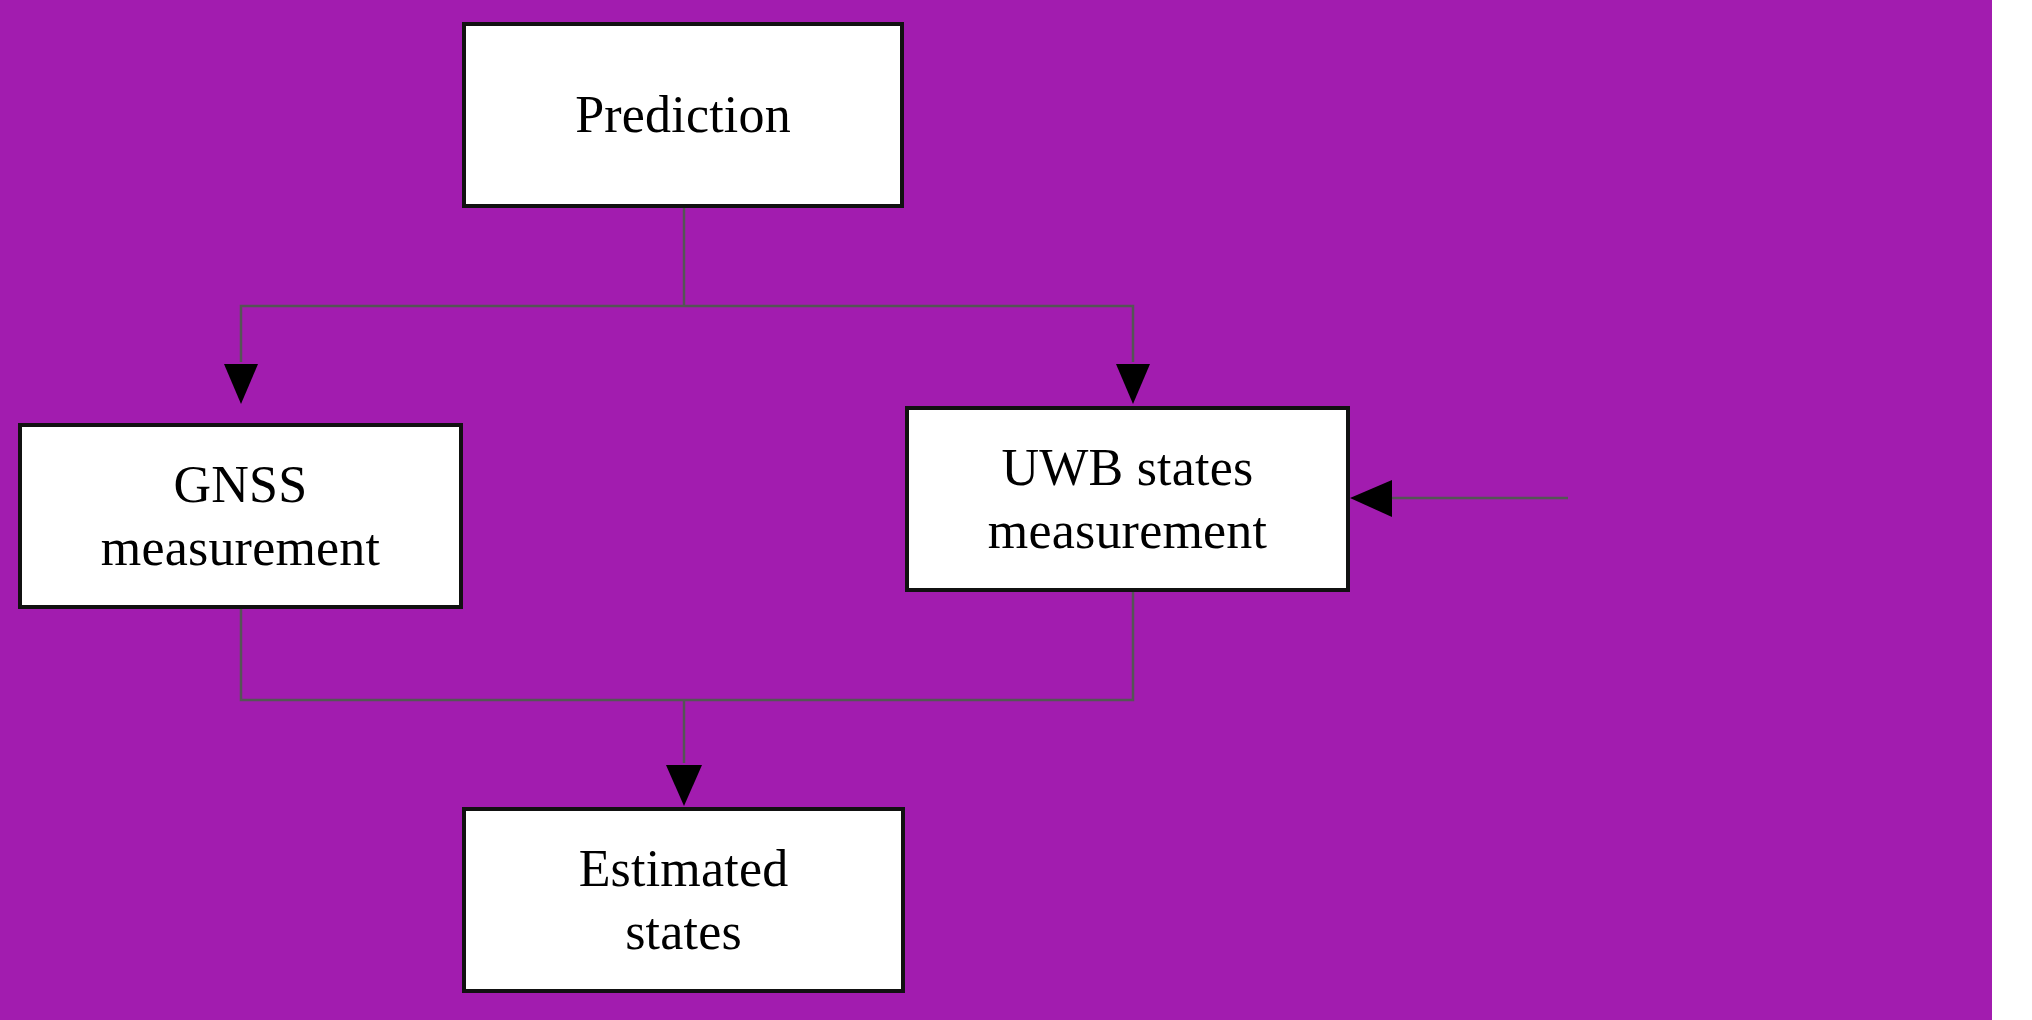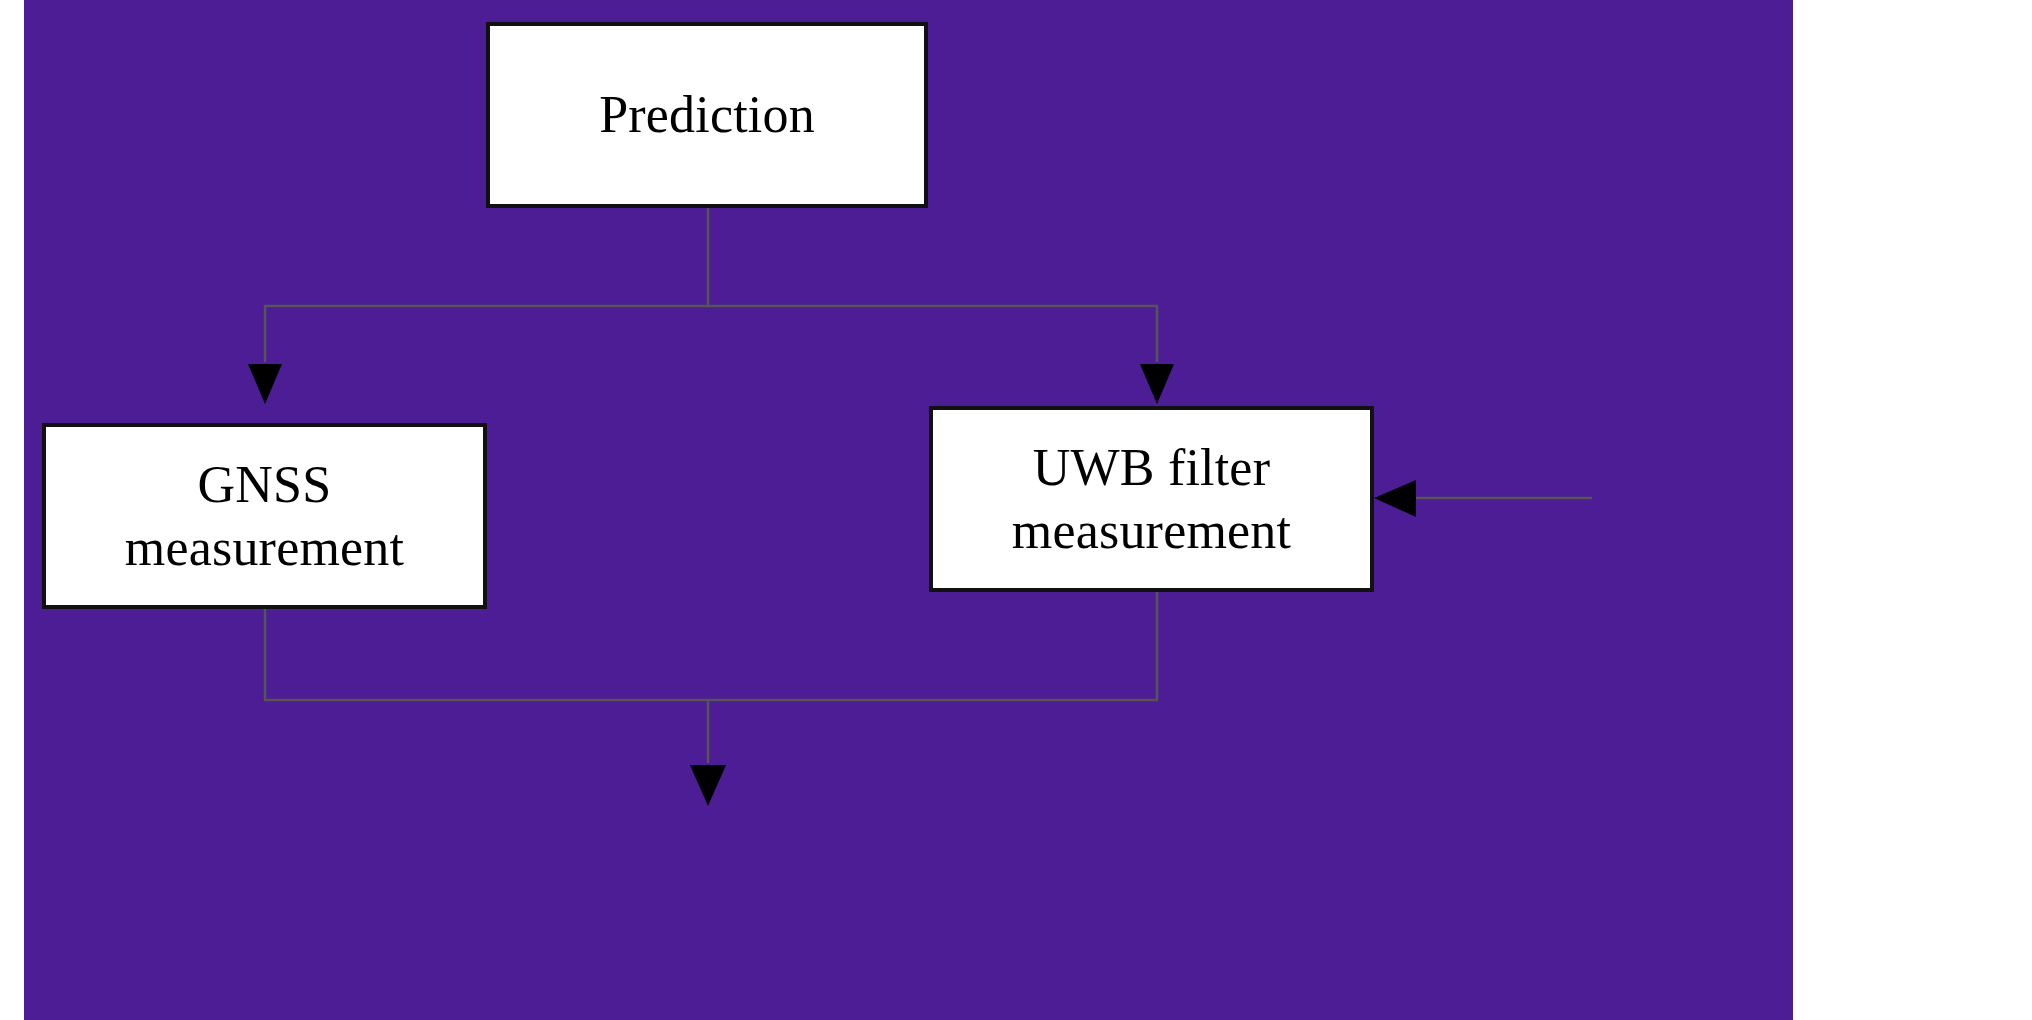--- a/index.html
+++ b/index.html
@@ -40,21 +40,21 @@
     top: 0;
     width: 2032px;
     height: 1020px;
     z-index: 1;
     pointer-events: none;
   }
 </style>
 </head>
 <body>
 
-<div id="canvas" style="width: 1769px; height: 1020px; background: #4c1d95; margin-left: 24px;">
+<div id="canvas" style="width: 1992px; height: 1020px; background: #a21caf;">
 
   <svg id="edge-layer" viewBox="0 0 2032 1020" width="2032" height="1020">
 
     <g>
 
       <path d="M 684 208 L 684 306" stroke="#555555" stroke-width="2.5" fill="none"></path>
 
       <path d="M 684 306 L 241 306 L 241 362" stroke="#555555" stroke-width="2.5" fill="none"></path>
 
       <polygon points="241,404 224,364 258,364" fill="#000000"></polygon>
@@ -88,19 +88,23 @@
   <div class="node" id="node-prediction" style="left: 462px; top: 22px; width: 442px; height: 186px; border-color: rgb(17, 17, 17); border-width: 4px; background: rgb(255, 255, 255); color: rgb(0, 0, 0);">
     <span>Prediction</span>
   </div>
 
   <div class="node" id="node-gnss" style="left: 18px; top: 423px; width: 445px; height: 186px; border-color: rgb(17, 17, 17); border-width: 4px; background: rgb(255, 255, 255); color: rgb(0, 0, 0);">
     <span>GNSS
 measurement</span>
   </div>
 
   <div class="node" id="node-uwb" style="left: 905px; top: 406px; width: 445px; height: 186px; border-color: rgb(17, 17, 17); border-width: 4px; background: rgb(255, 255, 255); color: rgb(0, 0, 0);">
-    <span>UWB filter
+    <span>UWB states
 measurement</span>
   </div>
 
 
+  <div class="node" id="node-estimated" style="left: 462px; top: 807px; width: 443px; height: 186px; border-color: rgb(17, 17, 17); border-width: 4px; background: rgb(255, 255, 255); color: rgb(0, 0, 0);">
+    <span>Estimated
+states</span>
+  </div>
 
 </div>
 
 </body></html>

